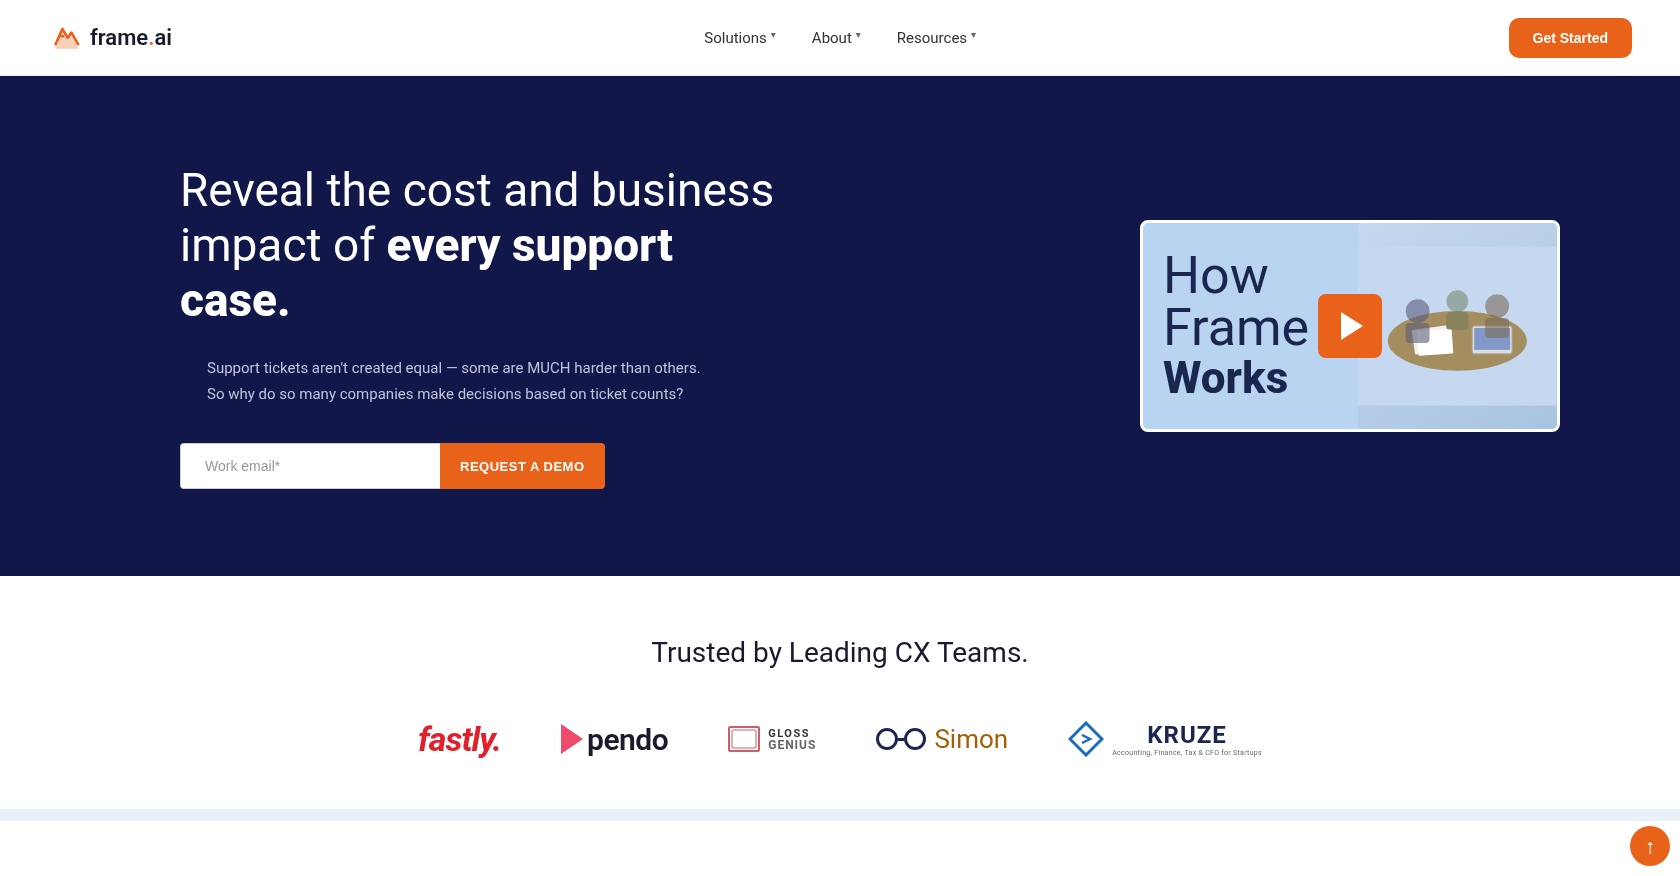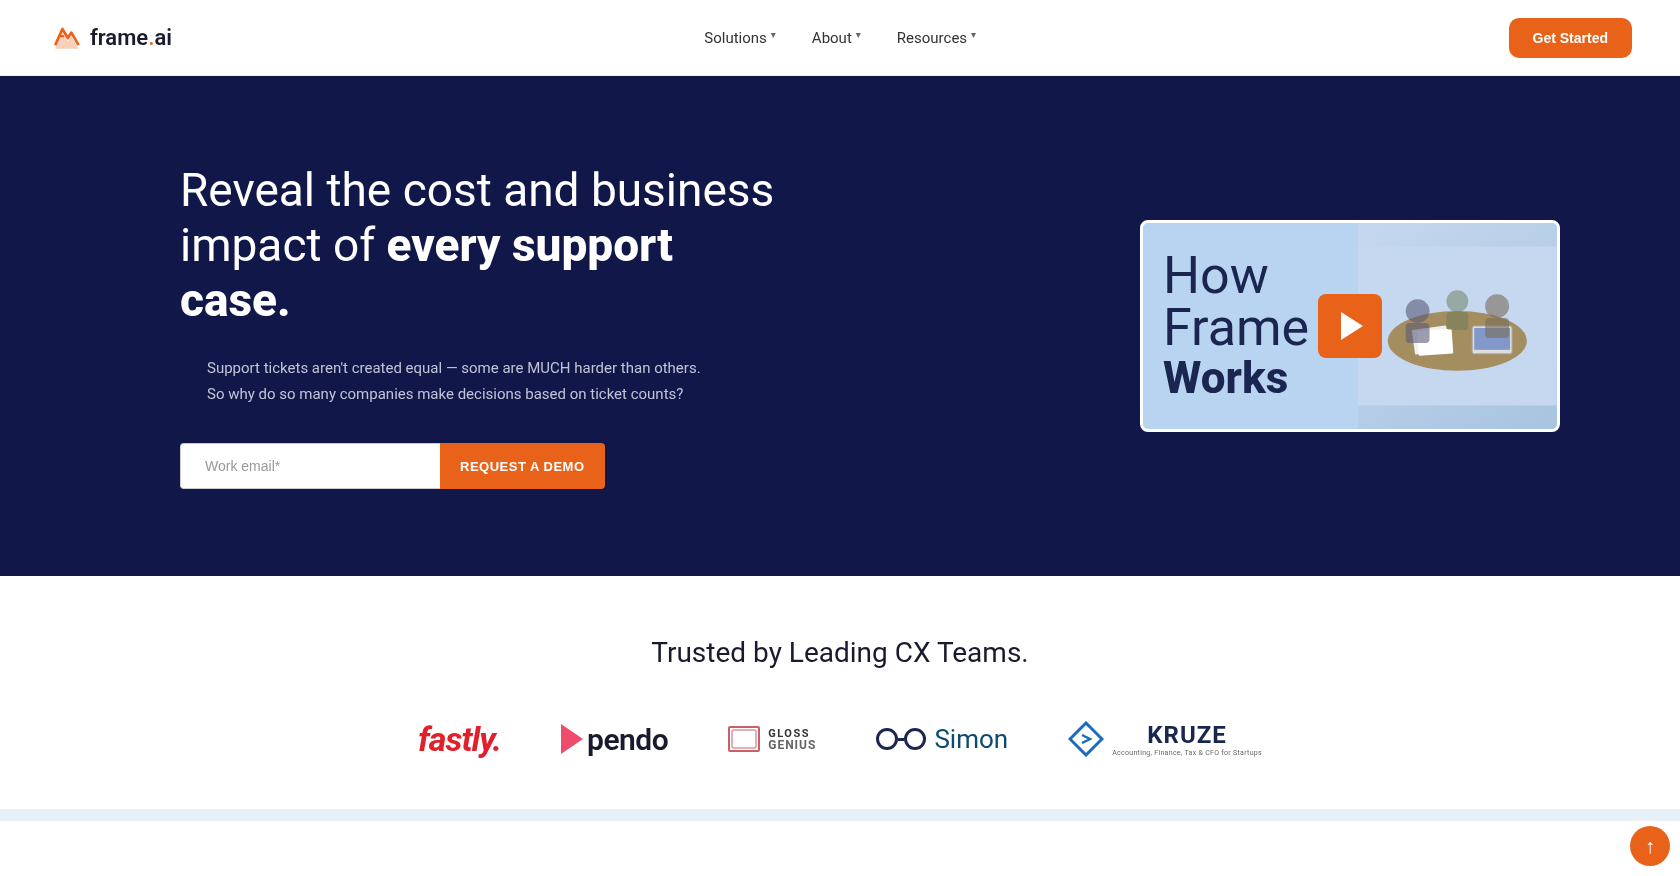--- a/index.html
+++ b/index.html
@@ -281,21 +281,21 @@
       background: transparent;
     }
     .simon-bridge {
       width: 6px;
       height: 3px;
       background: #1a2650;
     }
     .simon-text {
       font-size: 26px;
       font-weight: 400;
-      color: #0c4a6e;
+      color: #a16207;
     }
 
     
     .kruze-logo {
       display: flex;
       align-items: center;
       gap: 8px;
     }
     .kruze-text-group {
       display: flex;

